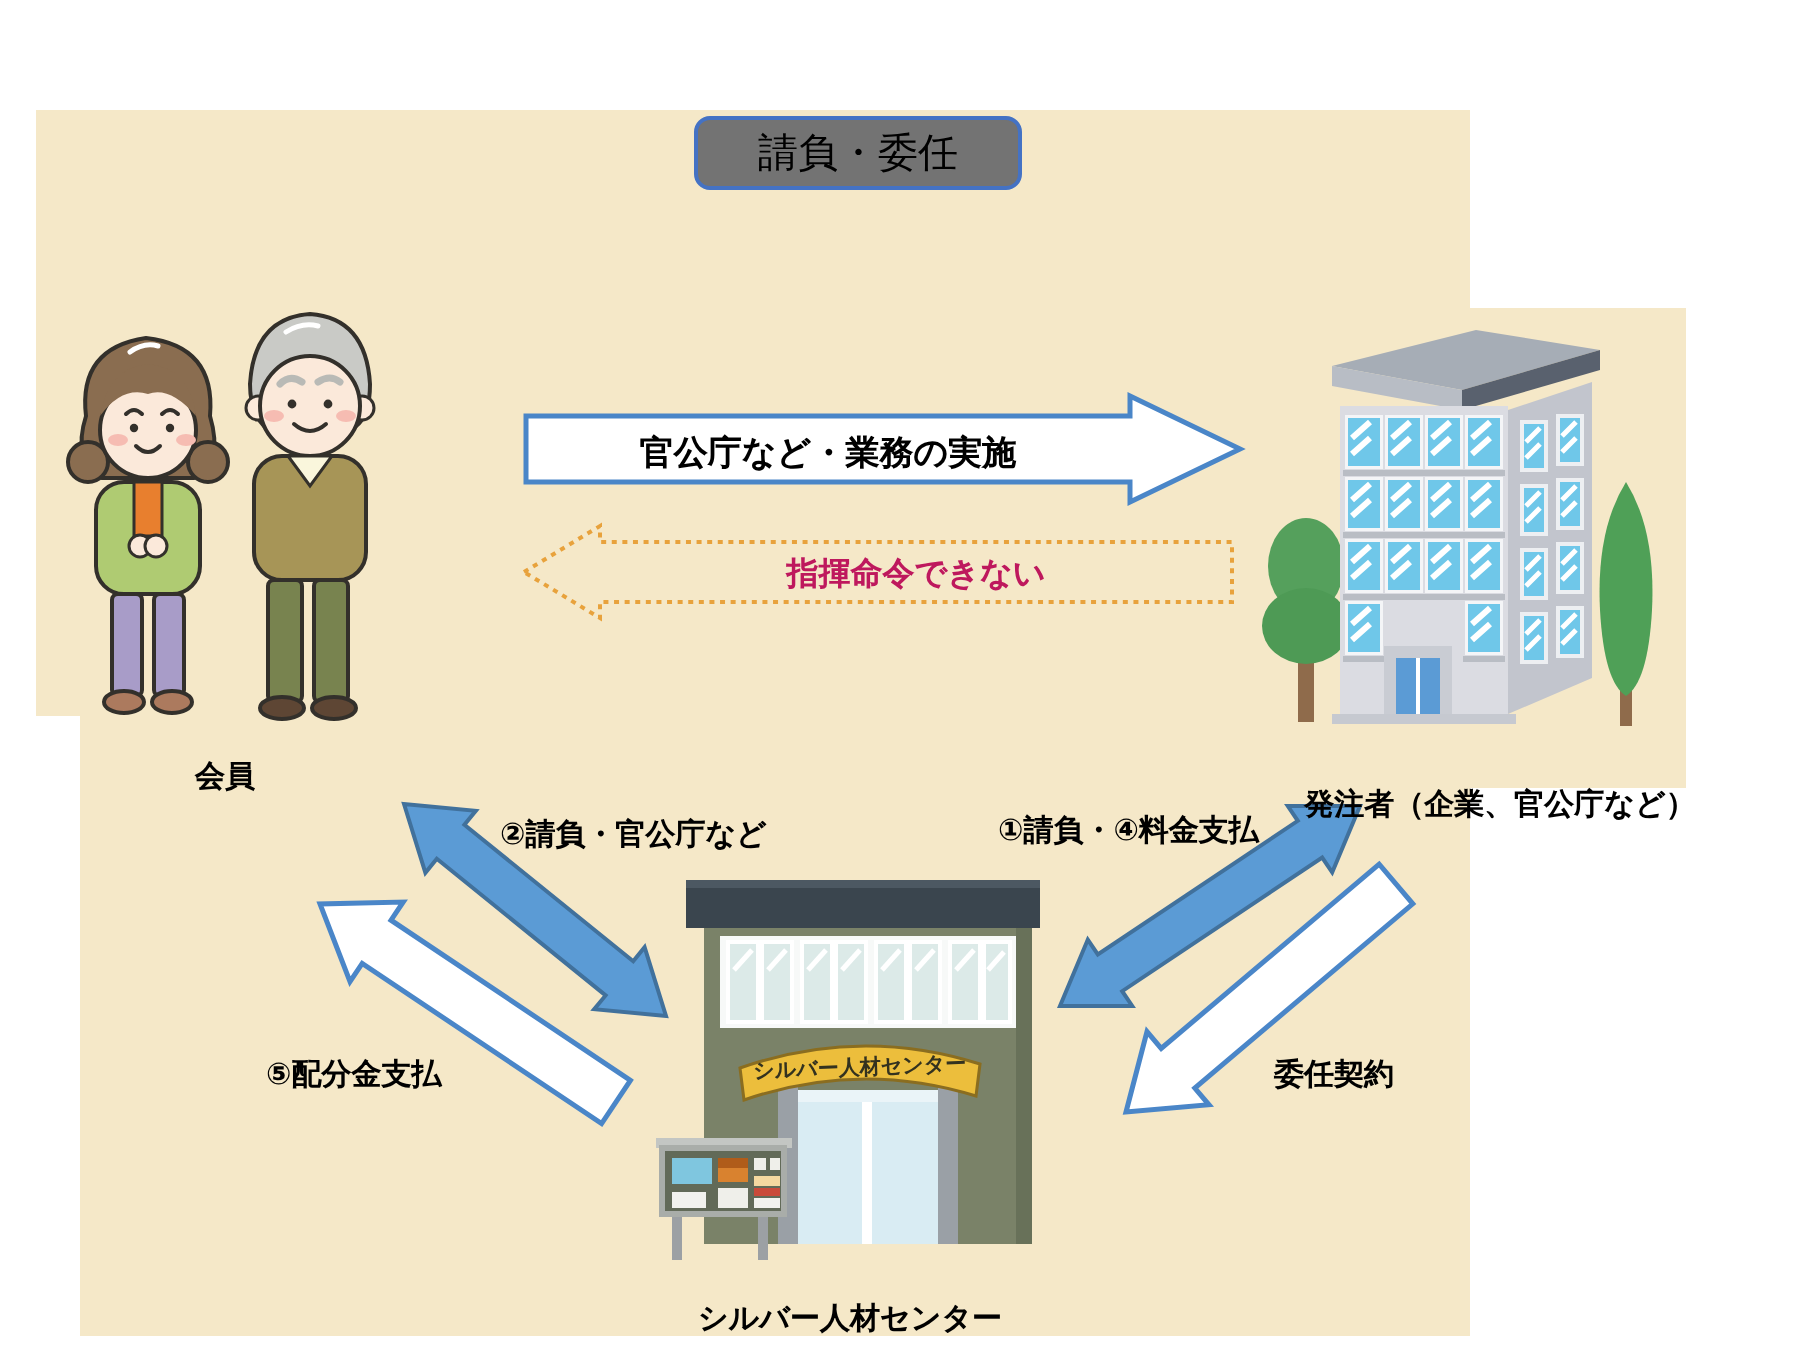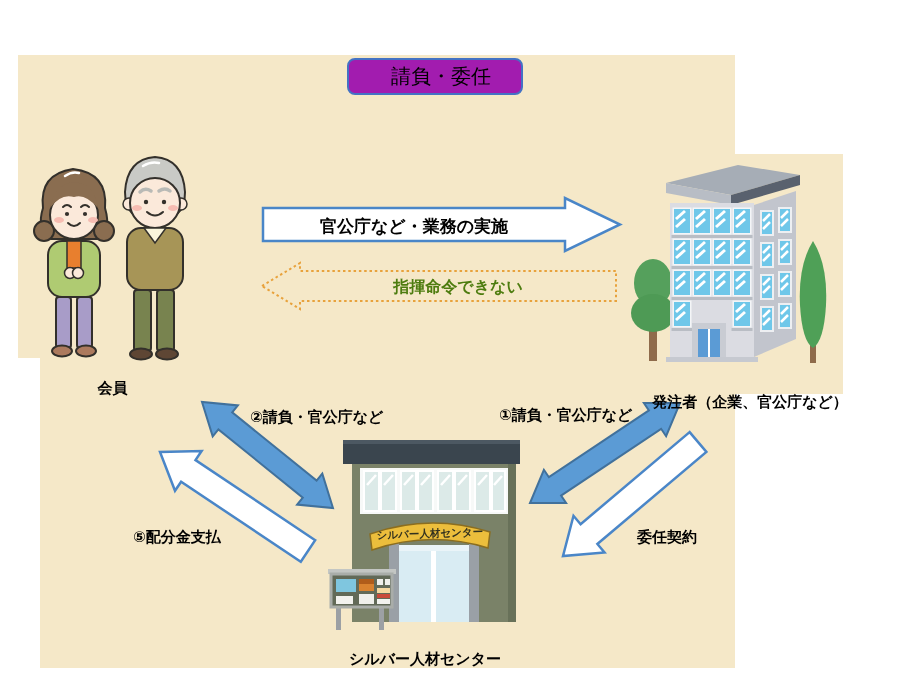--- a/index.html
+++ b/index.html
@@ -2,35 +2,35 @@
 <html><head>
 <meta charset="utf-8">
 <style>
   html,body{margin:0;padding:0;background:#fff;}
   #stage{position:relative;width:902px;height:683px;background:#FFFFFF;overflow:hidden;
          font-family:"Liberation Sans","DejaVu Sans",sans-serif;}
   .panel{position:absolute;background:#F5E8C8;}
   #panel-top{left:18px;top:55px;width:717px;height:303px;}
   #panel-right{left:735px;top:154px;width:108px;height:240px;}
   #panel-bottom{left:40px;top:358px;width:695px;height:310px;}
-  #title-box{position:absolute;left:347px;top:58px;width:160px;height:33px;background:#a21caf;
+  #title-box{position:absolute;left:347px;top:58px;width:160px;height:33px;background:#737373;
              border:2.5px solid #4472C4;border-radius:8px;display:flex;align-items:center;
-             justify-content:center;font-size:20px;color:#000;z-index:30;padding-left:12px;}
+             justify-content:center;font-size:20px;color:#000;z-index:30;}
   .illo{position:absolute;z-index:10;}
   #member-illo{left:15px;top:146px;}
   #orderer-illo{left:630px;top:155px;}
   #center-illo{left:322px;top:433px;}
   #arrow-layer{position:absolute;left:0;top:0;z-index:20;}
   .lbl{position:absolute;font-size:15px;font-weight:bold;color:#000;white-space:nowrap;z-index:40;}
   .ctr{text-align:center;}
   #lbl-member{left:15px;top:379px;width:195px;text-align:center;}
   #lbl-orderer{left:645px;top:393px;width:210px;}
   #lbl-center{left:330px;top:650px;width:190px;}
   #lbl-a3{left:263px;top:215px;width:302px;font-size:17px;}
-  #lbl-nocmd{left:300px;top:277px;width:316px;color:#4d7c0f;font-size:16px;}
+  #lbl-nocmd{left:300px;top:277px;width:316px;color:#be185d;font-size:16px;}
   #lbl-a2{left:250px;top:408px;}
   #lbl-a1{left:499px;top:406px;}
   #lbl-a5{left:133px;top:528px;}
   #lbl-a4{left:637px;top:528px;}
   svg text{font-family:"Liberation Sans","DejaVu Sans",sans-serif;}
   .blue-arrow{fill:#5B9BD5;stroke:#41719C;stroke-width:2;}
   .white-arrow{fill:#FFFFFF;stroke:#4A86C8;stroke-width:2.5;}
   .dotted-arrow{fill:none;stroke:#E8A23C;stroke-width:2;stroke-dasharray:2.5 2.8;}
 </style>
 </head>
@@ -265,17 +265,17 @@
   <div id="title-box">
     <span>請負・委任</span>
   </div>
 
   <div class="lbl ctr" id="lbl-member">会員</div>
   <div class="lbl ctr" id="lbl-orderer">発注者（企業、官公庁など）</div>
   <div class="lbl ctr" id="lbl-center">シルバー人材センター</div>
   <div class="lbl ctr" id="lbl-a3">官公庁など・業務の実施</div>
   <div class="lbl ctr" id="lbl-nocmd">指揮命令できない</div>
   <div class="lbl" id="lbl-a2">②請負・官公庁など</div>
-  <div class="lbl" id="lbl-a1">①請負・官公庁など</div>
+  <div class="lbl" id="lbl-a1">①請負・④料金支払</div>
   <div class="lbl" id="lbl-a5">⑤配分金支払</div>
   <div class="lbl" id="lbl-a4">委任契約</div>
 
 </div>
 
 </body></html>

